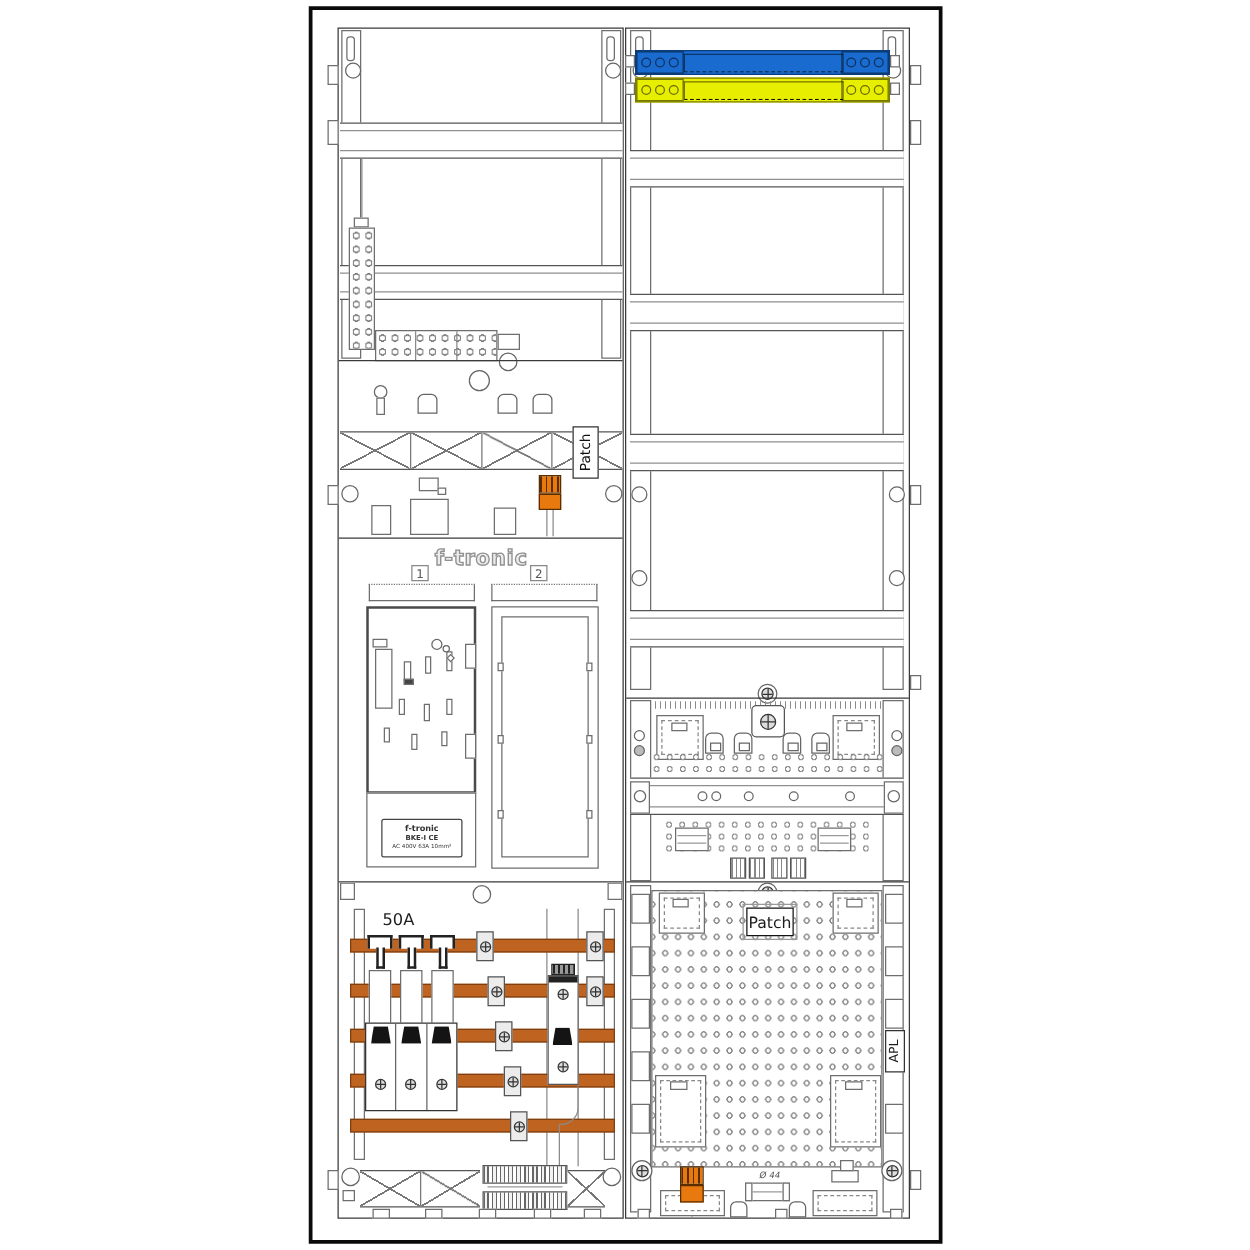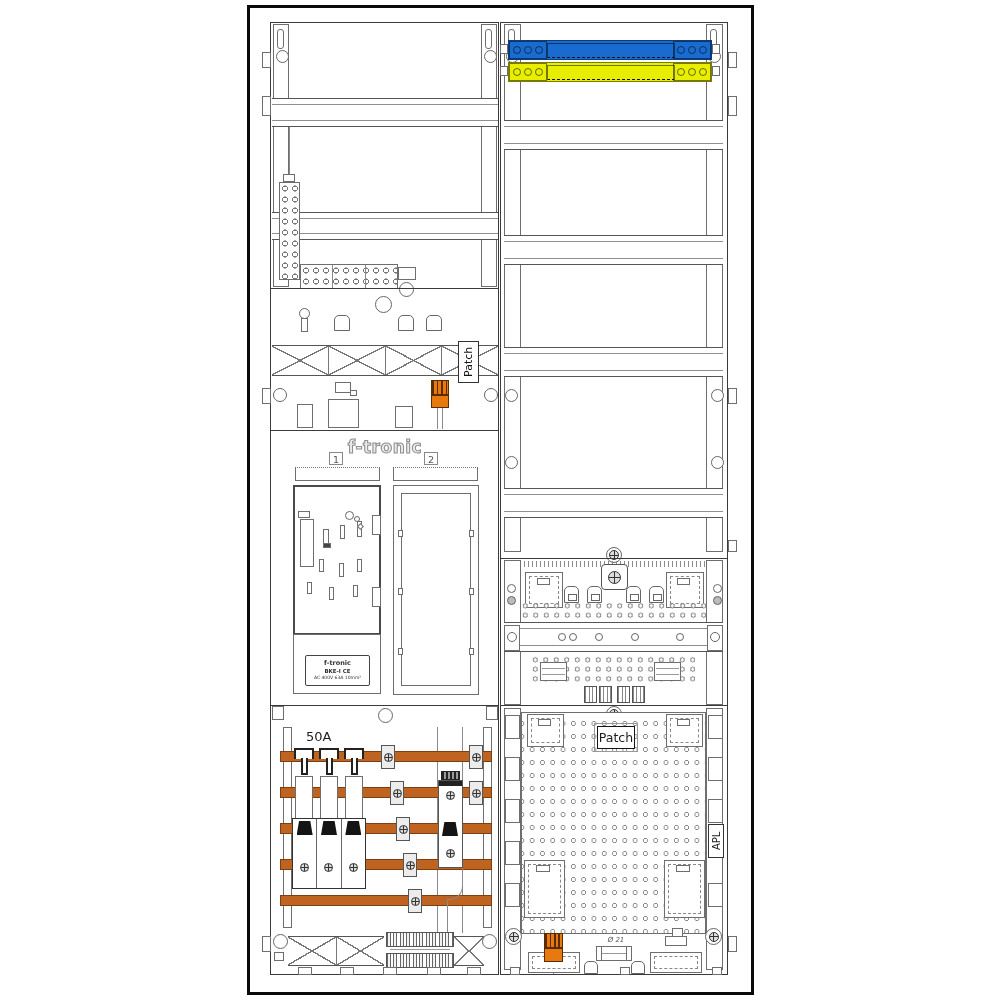--- a/index.html
+++ b/index.html
@@ -408,21 +408,21 @@
 
   <div class="a lbl vtext" style="left:708px;top:824px;width:16px;height:34px;background:#fff;border:1px solid #333;font-size:10px;z-index:3;">
        <span>APL</span>
     </div>
 
   <div class="stripe-or" style="left:544px;top:933px;width:19px;height:15px;z-index:3;"></div>
   <div class="solid-or" style="left:544px;top:948px;width:19px;height:14px;z-index:3;"></div>
   <div class="vl" style="left:553px;top:962px;height:12px;"></div>
 
   <div class="lbl" style="left:598px;top:936px;width:36px;text-align:center;font-size:7px;font-style:italic;color:#555;">
-       <span>Ø 21</span></div>
+       <span>Ø 44</span></div>
   <div class="b" style="left:596px;top:946px;width:36px;height:15px;"></div>
   <div class="b" style="left:596px;top:946px;width:6px;height:15px;"></div>
   <div class="b" style="left:626px;top:946px;width:6px;height:15px;"></div>
   <div class="hll" style="left:602px;top:953px;width:24px;"></div>
 
   <div class="b" style="left:665px;top:936px;width:22px;height:10px;"></div>
   <div class="b" style="left:672px;top:928px;width:11px;height:9px;"></div>
   <div class="ring" style="left:505px;top:928px;width:17px;height:17px;display:flex;align-items:center;justify-content:center;">
       <div class="screw" style="width:10px;height:10px;"></div>
     </div>

